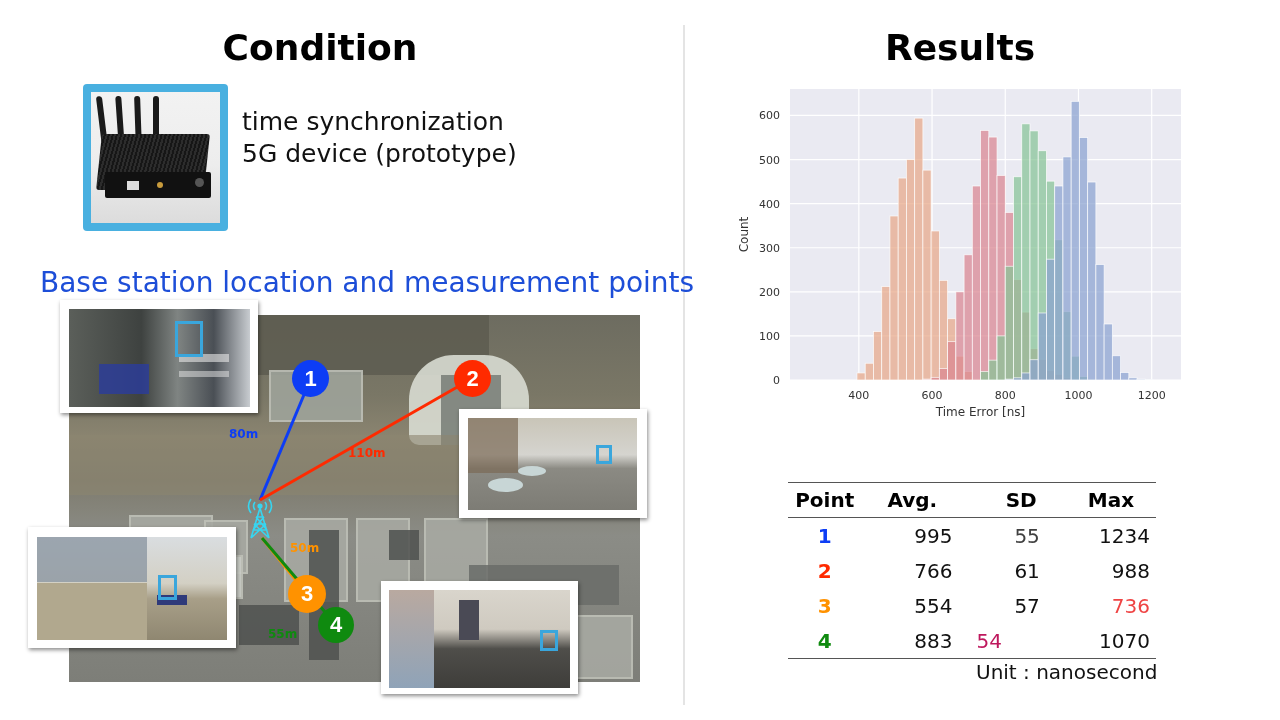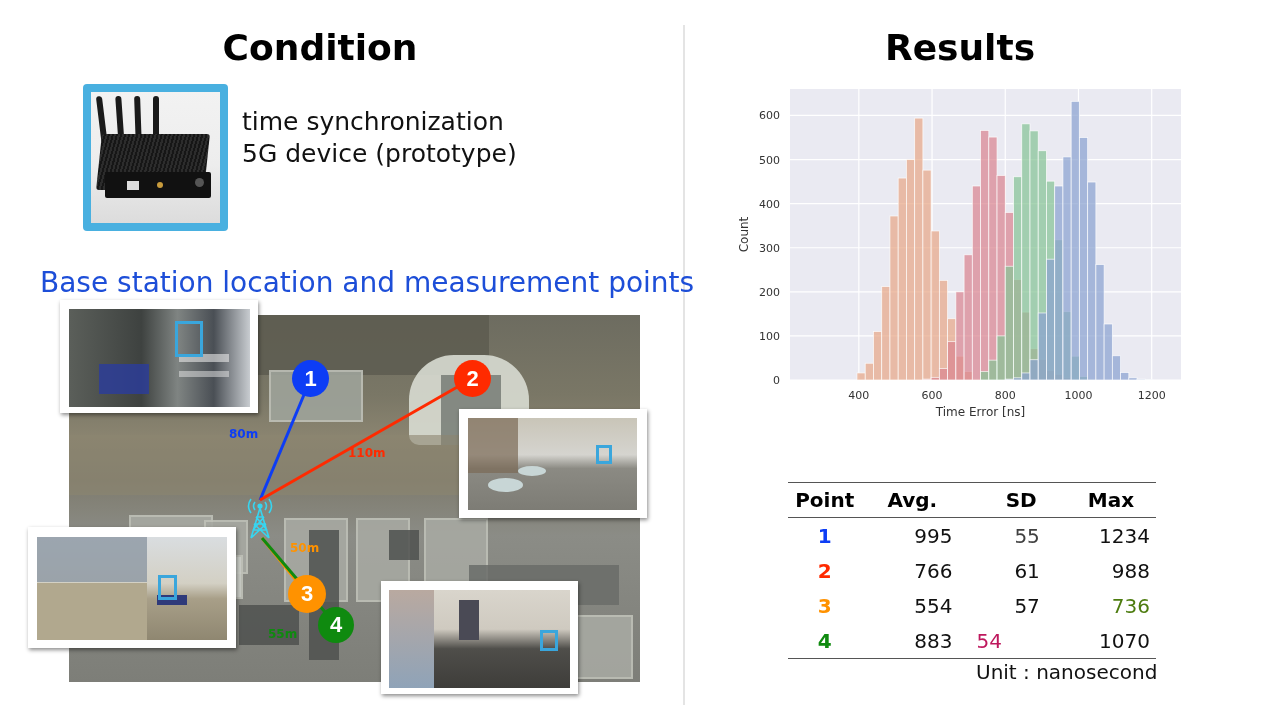--- a/index.html
+++ b/index.html
@@ -272,21 +272,21 @@
       <tr>
         <td style="text-align: center; font-weight: bold; color: rgb(255, 42, 0);">2</td>
         <td style="text-align: right; font-weight: normal; color: rgb(17, 17, 17); padding-right: 24px;">766</td>
         <td style="text-align: right; font-weight: normal; color: rgb(17, 17, 17); padding-right: 26px;">61</td>
         <td style="text-align: right; font-weight: normal; color: rgb(17, 17, 17); padding-right: 6px;">988</td>
       </tr>
       <tr>
         <td style="text-align: center; font-weight: bold; color: rgb(255, 146, 0);">3</td>
         <td style="text-align: right; font-weight: normal; color: rgb(17, 17, 17); padding-right: 24px;">554</td>
         <td style="text-align: right; font-weight: normal; color: rgb(17, 17, 17); padding-right: 26px;">57</td>
-        <td style="text-align: right; font-weight: normal; color: #4d7c0f; padding-right: 6px;">736</td>
+        <td style="text-align: right; font-weight: normal; color: #ef4444; padding-right: 6px;">736</td>
       </tr>
       <tr>
         <td style="text-align: center; font-weight: bold; color: rgb(15, 138, 15);">4</td>
         <td style="text-align: right; font-weight: normal; color: rgb(17, 17, 17); padding-right: 24px;">883</td>
         <td style="text-align: left; font-weight: normal; color: #be185d; padding-right: 26px;">54</td>
         <td style="text-align: right; font-weight: normal; color: rgb(17, 17, 17); padding-right: 6px;">1070</td>
       </tr>
     </tbody>
 </table>
 <div class="abs" id="unit-note">Unit : nanosecond</div>

